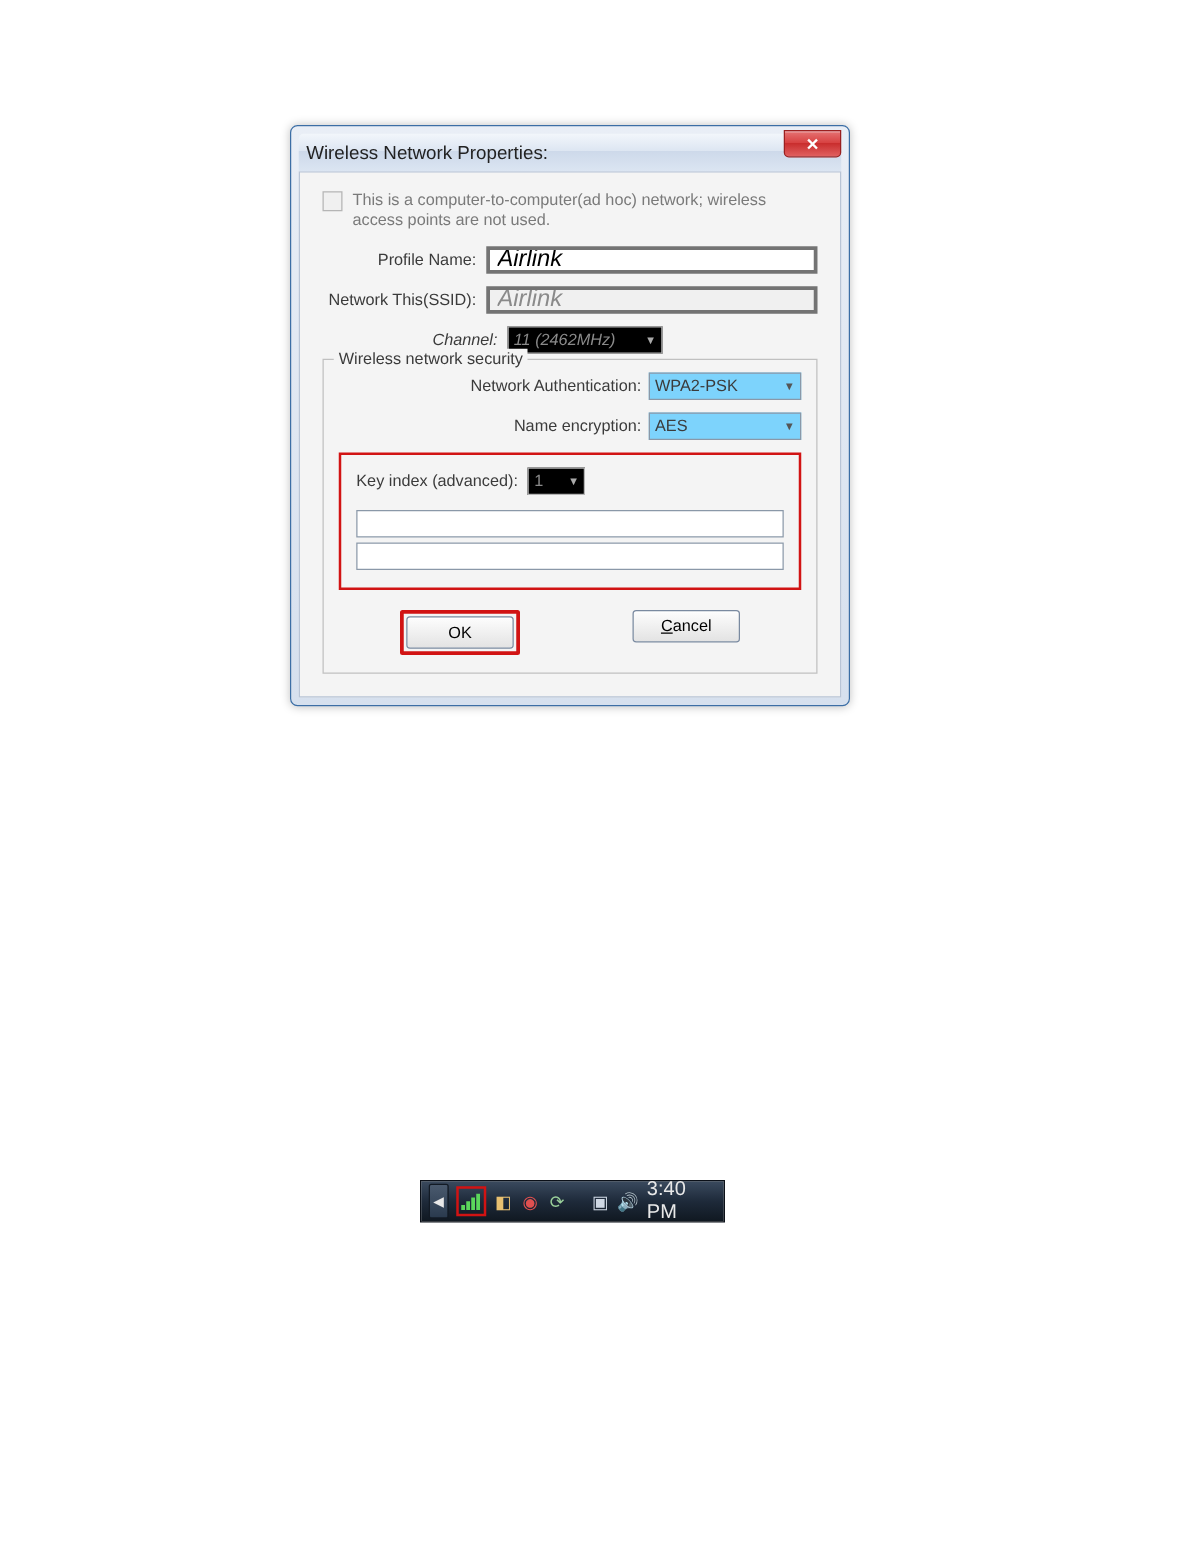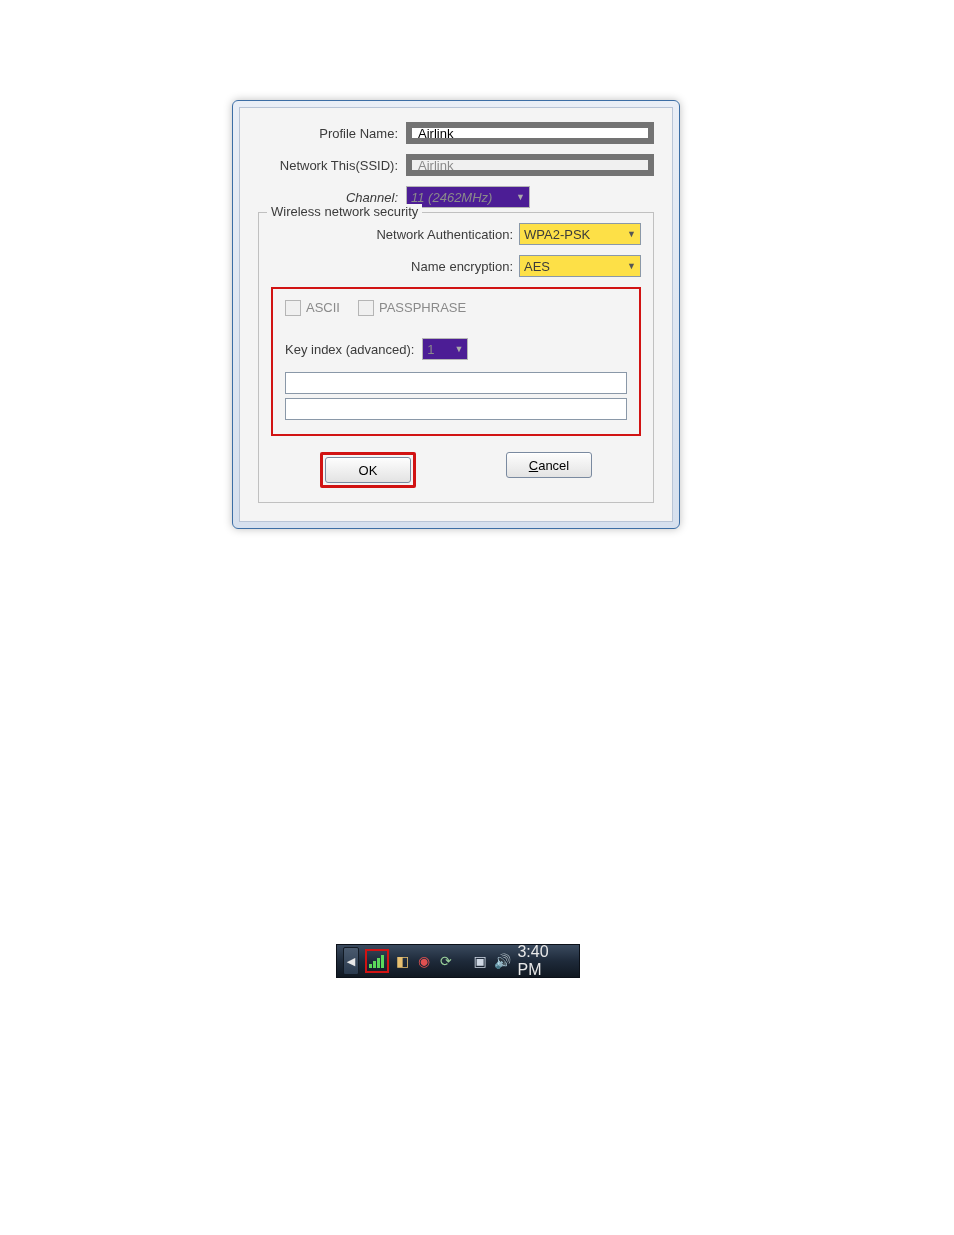--- a/index.html
+++ b/index.html
@@ -82,41 +82,42 @@
     margin-bottom: 10px;
   }
   .label-row .lbl {
     width: 140px;
     text-align: right;
     padding-right: 8px;
   }
   .tbox {
     flex: 1;
     height: 22px;
-    border: 6px solid #737373;
+    border: 3px solid #737373;
     background: #fff;
     padding: 2px 6px;
     box-sizing: border-box;
     font-family: inherit;
-    font-size: 13px;
+    font-size: 19px;
+    font-style: italic;
   }
   .tbox.disabled { background:#f0f0f0; color:#8a8a8a; }
   .combo {
     height: 22px;
     border: 1px solid #8a98a8;
-    background: #fde047;
+    background: #7dd3fc;
     padding: 2px 4px;
     box-sizing: border-box;
     display: inline-flex;
     align-items: center;
     justify-content: space-between;
     gap: 6px;
     min-width: 110px;
   }
-  .combo.disabled { background:#4c1d95; color:#8a8a8a; border-color:#b5b5b5;}
+  .combo.disabled { background:#000000; color:#8a8a8a; border-color:#b5b5b5;}
   .combo .arrow {
     font-size: 9px;
     color: #555;
   }
   .combo.disabled .arrow { color:#aaa; }
   .fieldset {
     border: 1px solid #c0c0c0;
     padding: 10px 12px 14px 12px;
     margin-top: 4px;
     position: relative;
@@ -236,22 +237,32 @@
   .bars span{position:absolute;bottom:0;width:3px;background:#5bd75b;}
   .bars span:nth-child(1){left:0;height:4px;}
   .bars span:nth-child(2){left:4px;height:7px;}
   .bars span:nth-child(3){left:8px;height:10px;}
   .bars span:nth-child(4){left:12px;height:13px;}
 </style>
 </head>
 <body>
 
 <div class="dialog-shadow">
+  <div class="titlebar">
+    <span>Wireless Network Properties:</span>
+    <div class="close-btn">
+      <span>✕</span>
+    </div>
+  </div>
   <div class="client">
 
+    <div class="adhoc-row">
+      <div class="chk disabled"></div>
+      <div>This is a computer-to-computer(ad hoc) network; wireless access points are not used.</div>
+    </div>
 
     <div class="label-row">
       <div class="lbl">Profile Name:</div>
       <input class="tbox" value="Airlink" style="">
     </div>
 
     <div class="label-row">
       <div class="lbl">Network This(SSID):</div>
       <input class="tbox disabled" disabled="" value="Airlink" style="">
     </div>
@@ -277,30 +288,20 @@
 
       <div class="enc-row">
         <div class="albl">Name encryption:</div>
         <div class="combo">
           <span>AES</span>
           <span class="arrow">▼</span>
         </div>
       </div>
 
       <div class="redbox">
-        <div class="hexrow">
-          <div class="opt">
-            <div class="chk disabled"></div>
-            <span>ASCII</span>
-          </div>
-          <div class="opt">
-            <div class="chk disabled"></div>
-            <span>PASSPHRASE</span>
-          </div>
-        </div>
 
         <div class="keyidx-row">
           <span>Key index (advanced):</span>
           <div class="combo disabled" style="min-width:46px">
             <span>1</span>
             <span class="arrow">▼</span>
           </div>
         </div>
 
         <input class="full-input" type="password" style="">

